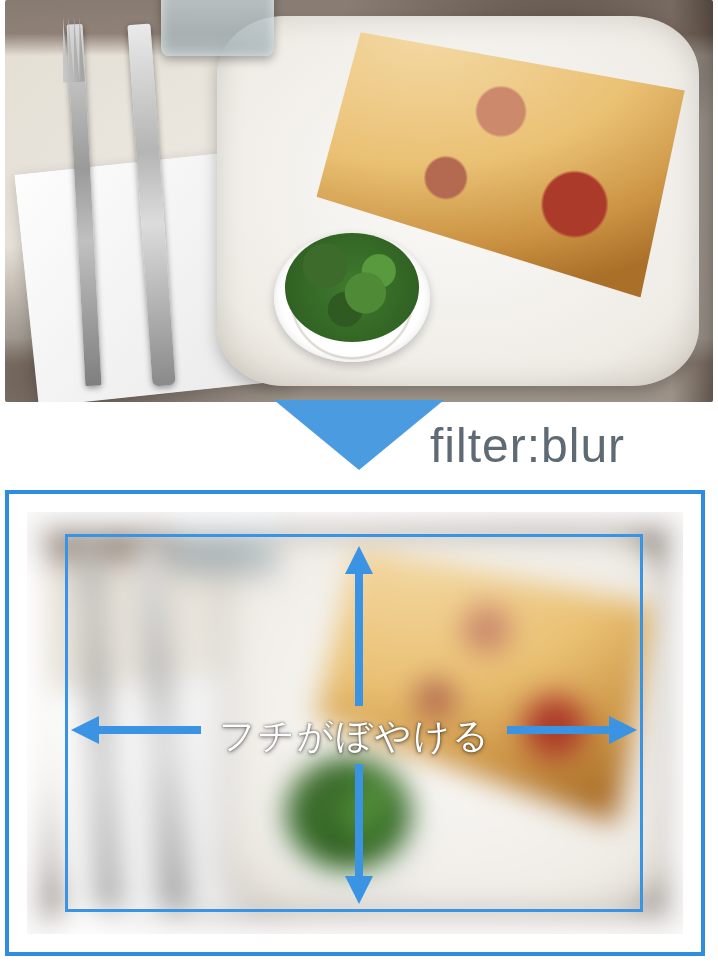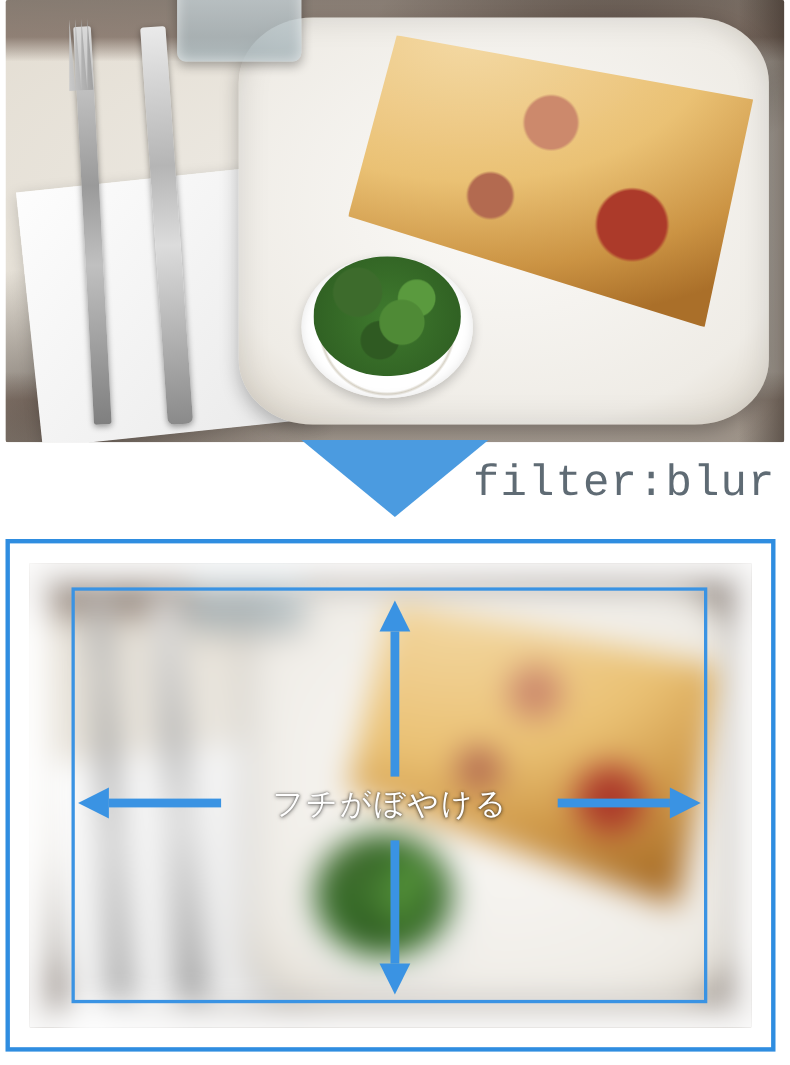--- a/index.html
+++ b/index.html
@@ -136,22 +136,22 @@
     left: 274px; top: 400px;
     width: 0; height: 0;
     border-left: 85px solid transparent;
     border-right: 85px solid transparent;
     border-top: 70px solid #4b9be0;
   }
 
   .filter-label {
     position: absolute;
     left: 430px; top: 418px;
-    font-family: Liberation Mono, monospace;
-    font-size: 40px;
+    font-family: Liberation Sans, sans-serif;
+    font-size: 48px;
     letter-spacing: 1px;
     color: #5f6b74;
   }
 
   
   .blue-frame {
     position: absolute;
     left: 5px; top: 490px;
     width: 700px; height: 466px;
     border: 4px solid #2f8de0;
@@ -183,21 +183,21 @@
     box-sizing: border-box;
     pointer-events: none;
   }
 
   
   .center-caption {
     position: absolute;
     left: 0; width: 692px;
     top: 218px;
     text-align: center;
-    font-size: 28px;
+    font-size: 36px;
     font-weight: 400;
     color: #ffffff;
     text-shadow: 0 1px 4px rgba(0,0,0,.55), 0 0 2px rgba(0,0,0,.6);
     pointer-events: none;
     letter-spacing: 2px;
   }
 
   
   .arrow {
     position: absolute;

